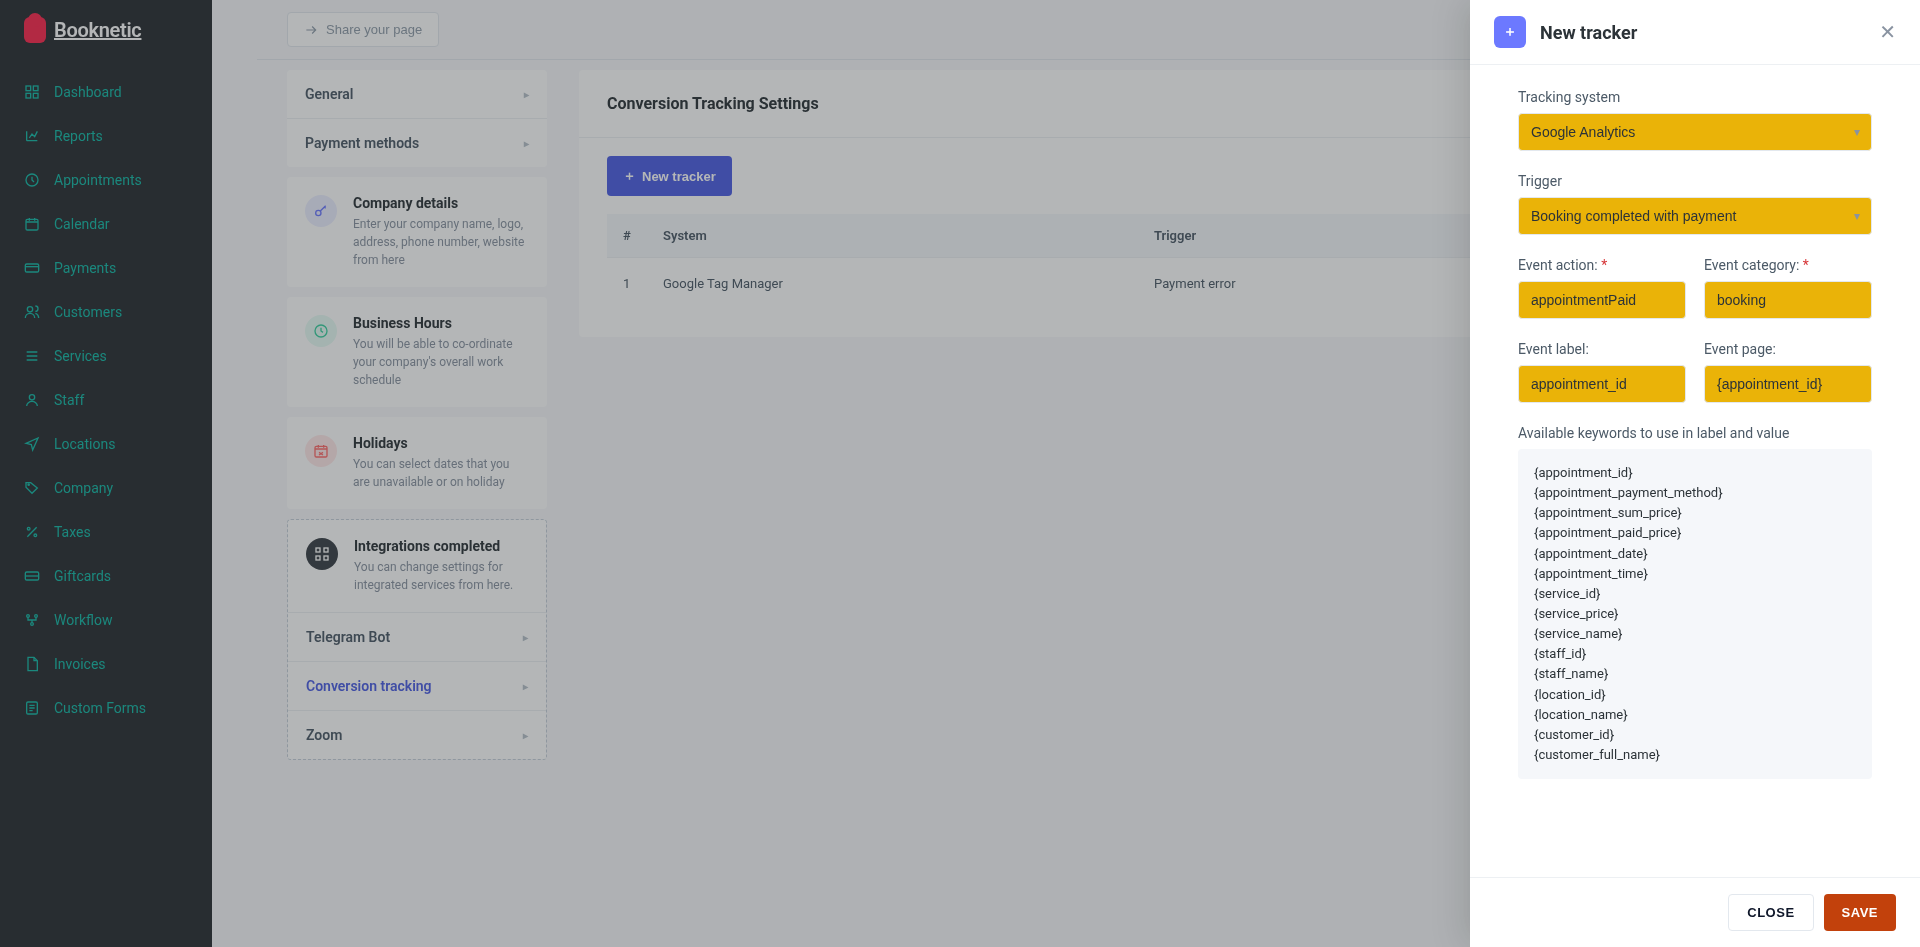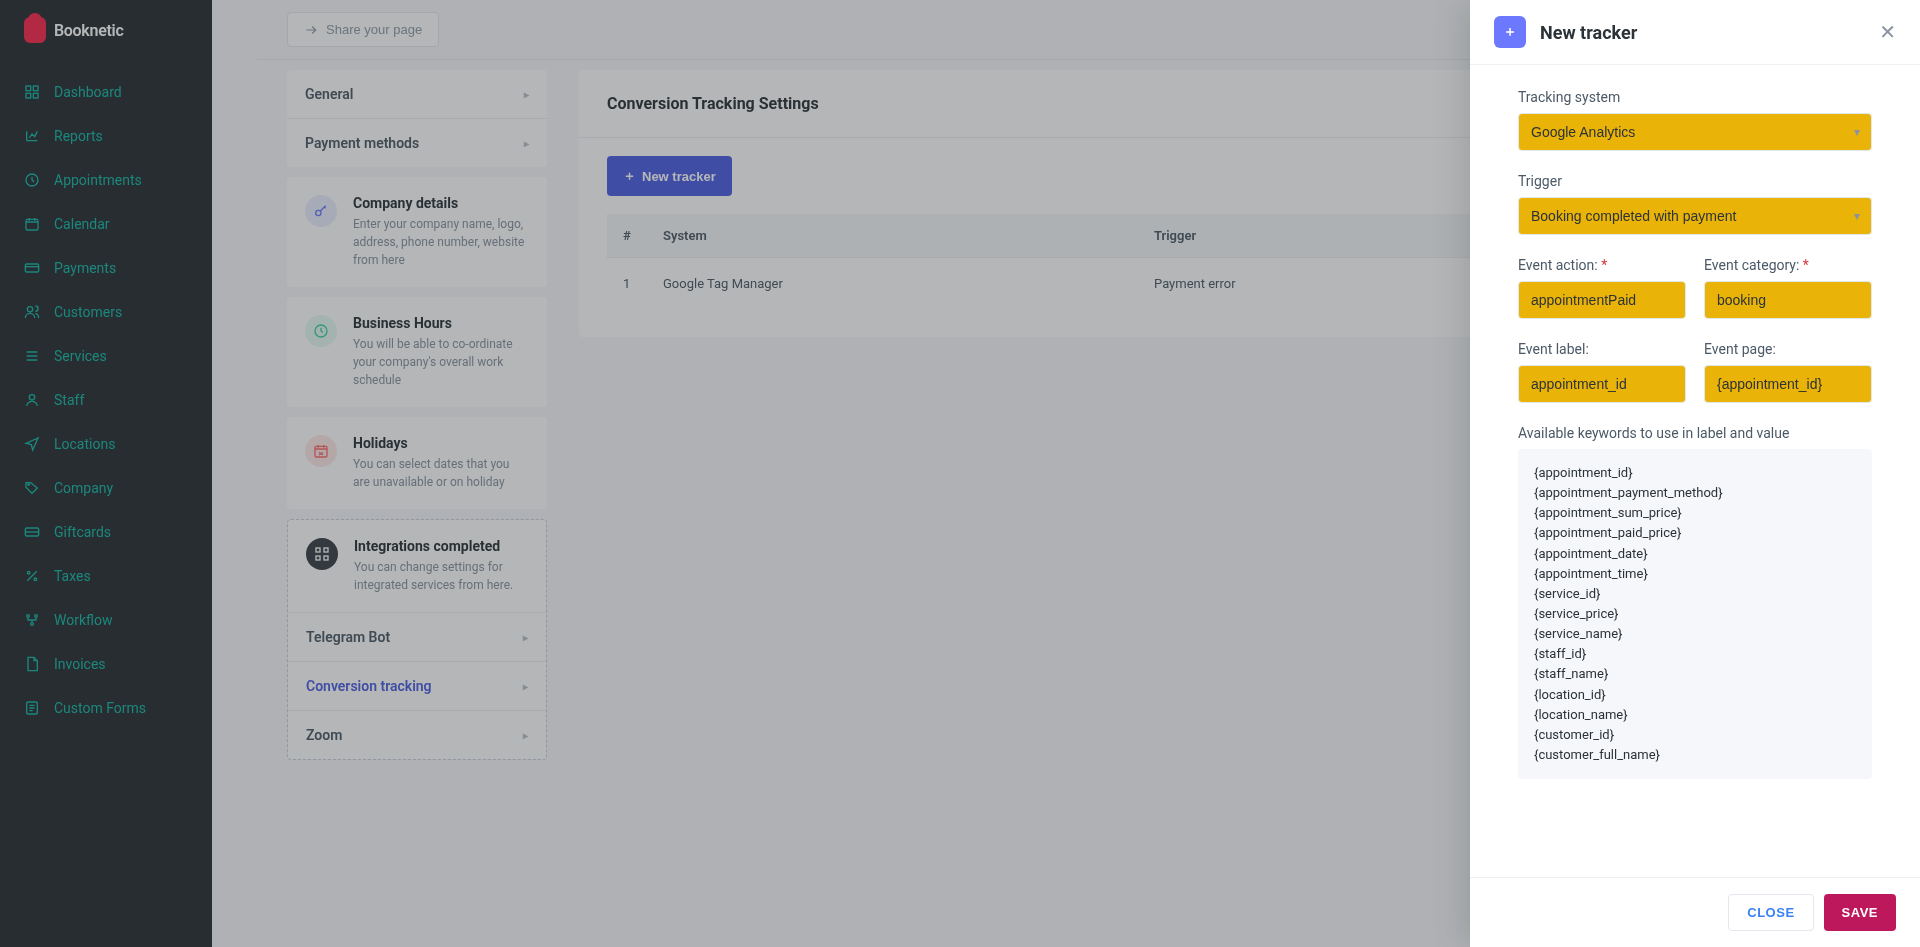--- a/index.html
+++ b/index.html
@@ -3,21 +3,21 @@
 <meta charset="utf-8">
 <style>
   * { box-sizing: border-box; margin: 0; padding: 0; }
   html, body { height: 100%; font-family: -apple-system, BlinkMacSystemFont, "Segoe UI", Roboto, sans-serif; font-size: 14px; color: #2c3338; background: #f7f8fb; overflow: hidden; }
   .app { display: flex; height: 100vh; }
   
   .sidebar { width: 212px; background: #292d32; color: #fff; display: flex; flex-direction: column; }
   .logo-wrap { display: flex; align-items: center; gap: 8px; padding: 16px 24px; height: 60px; }
   .logo-mark { width: 22px; height: 26px; border-radius: 6px; background: #fc274e; position: relative; }
   .logo-mark::before { content: ''; position: absolute; width: 14px; height: 14px; background: #fc274e; border-radius: 7px 7px 7px 0; top: -4px; left: 4px; }
-  .logo-text { font-size: 16px; font-weight: 600; letter-spacing: -0.3px; }
+  .logo-text { font-size: 20px; font-weight: 600; letter-spacing: -0.3px; text-decoration: underline; }
   .nav { padding-top: 10px; }
   .nav-item { display: flex; align-items: center; gap: 14px; padding: 14px 24px; color: #14b8a6; cursor: pointer; font-size: 14px; }
   .nav-item svg { width: 16px; height: 16px; fill: none; stroke: currentColor; stroke-width: 2; }
   
   .main-col { flex: 1; display: flex; flex-direction: column; min-width: 0; padding-left: 45px; }
   .topbar { height: 60px; border-bottom: 1px solid #e3e8ee; display: flex; align-items: center; padding: 0 30px; background: #fff0; }
   .share-btn { display: inline-flex; align-items: center; gap: 8px; border: 1px solid #e3e8ee; background: #fff; padding: 9px 16px; border-radius: 4px; color: #8f9ca9; font-size: 13px; cursor: pointer; }
   
   .content { flex: 1; display: flex; gap: 32px; padding: 0 30px 30px; overflow: auto; }
   .settings-col { width: 260px; }
@@ -60,22 +60,22 @@
   .form-row-split { display: flex; gap: 18px; }
   .form-row-split .form-row { flex: 1; }
   label.field-label { display: block; font-size: 14px; color: #4c5a67; margin-bottom: 8px; font-weight: 400; }
   label.field-label .req { color: #d63638; }
   .input, .select { width: 100%; border: 1px solid #e3e8ee; border-radius: 4px; padding: 10px 12px; font-size: 14px; color: #2c3338; background: #eab308; }
   .select { appearance: none; background-image: none; position: relative; }
   .select-wrap { position: relative; }
   .select-wrap::after { content: '▾'; position: absolute; right: 12px; top: 50%; transform: translateY(-50%); color: #8993a1; pointer-events: none; font-size: 12px; }
   .kw-box { background: #f5f7fa; border-radius: 4px; padding: 14px 16px; font-size: 13px; color: #2c3338; line-height: 1.55; white-space: pre-line; font-family: inherit; }
   .drawer-footer { padding: 16px 24px; display: flex; justify-content: flex-end; gap: 10px; border-top: 1px solid #edf0f3; }
-  .btn-outline { border: 1px solid #e3e8ee; background: #fff; color: #3b82f6; padding: 10px 18px; border-radius: 4px; font-weight: 600; font-size: 13px; letter-spacing: 0.5px; cursor: pointer; }
-  .btn-primary { border: none; background: #be185d; color: #fff; padding: 10px 18px; border-radius: 4px; font-weight: 700; font-size: 13px; letter-spacing: 0.5px; cursor: pointer; }
+  .btn-outline { border: 1px solid #e3e8ee; background: #fff; color: #0f172a; padding: 10px 18px; border-radius: 4px; font-weight: 600; font-size: 13px; letter-spacing: 0.5px; cursor: pointer; }
+  .btn-primary { border: none; background: #c2410c; color: #fff; padding: 10px 18px; border-radius: 4px; font-weight: 700; font-size: 13px; letter-spacing: 0.5px; cursor: pointer; }
   .ico { width: 14px; height: 14px; display: inline-block; }
 </style>
 </head>
 <body>
 
 <div class="app">
 
   <aside class="sidebar">
     <div class="logo-wrap">
       <span class="logo-mark"></span>
@@ -146,32 +146,32 @@
         </div>
       <div class="nav-item">
           <svg viewBox="0 0 24 24">
             <path d="M20 12l-8 8-9-9V4h7l10 8z"></path>
             <circle cx="7" cy="7" r="1"></circle>
           </svg>
           <span>Company</span>
         </div>
       <div class="nav-item">
           <svg viewBox="0 0 24 24">
-            <rect x="2" y="6" width="20" height="12" rx="2"></rect>
-            <path d="M2 12h20"></path>
-          </svg>
-          <span>Giftcards</span>
-        </div>
-      <div class="nav-item">
-          <svg viewBox="0 0 24 24">
             <path d="M19 5L5 19"></path>
             <circle cx="7" cy="7" r="2"></circle>
             <circle cx="17" cy="17" r="2"></circle>
           </svg>
           <span>Taxes</span>
+        </div>
+      <div class="nav-item">
+          <svg viewBox="0 0 24 24">
+            <rect x="2" y="6" width="20" height="12" rx="2"></rect>
+            <path d="M2 12h20"></path>
+          </svg>
+          <span>Giftcards</span>
         </div>
       <div class="nav-item">
           <svg viewBox="0 0 24 24">
             <circle cx="6" cy="6" r="2"></circle>
             <circle cx="18" cy="6" r="2"></circle>
             <circle cx="12" cy="18" r="2"></circle>
             <path d="M6 8v4h12V8M12 12v4"></path>
           </svg>
           <span>Workflow</span>
         </div>

